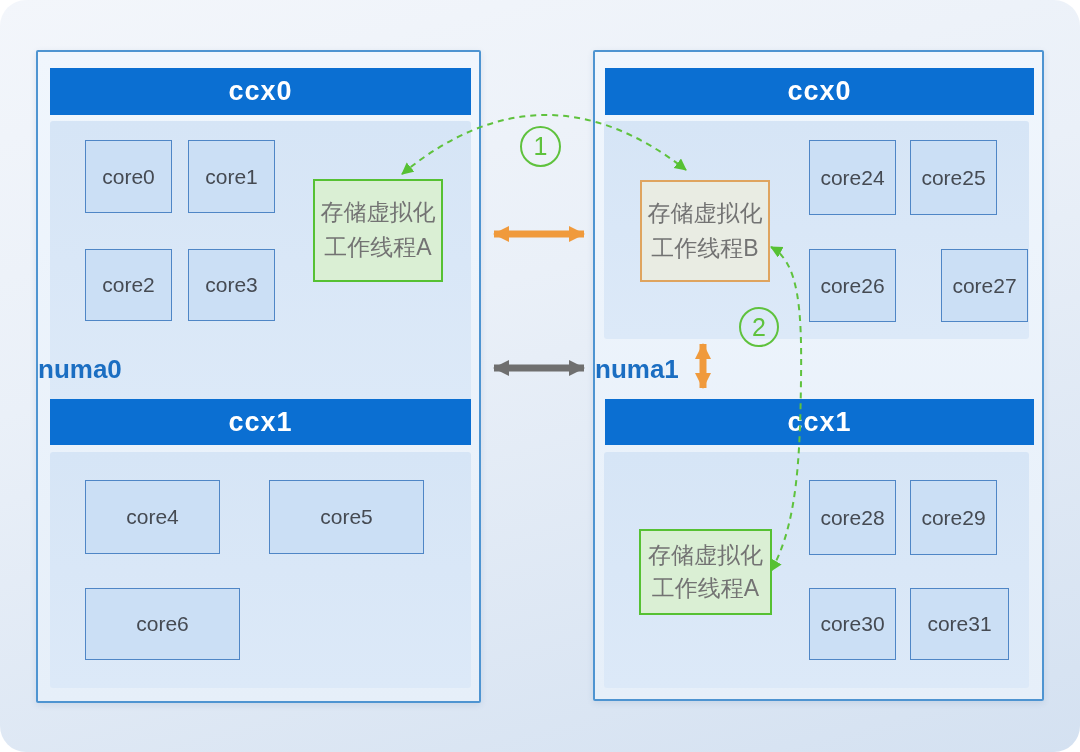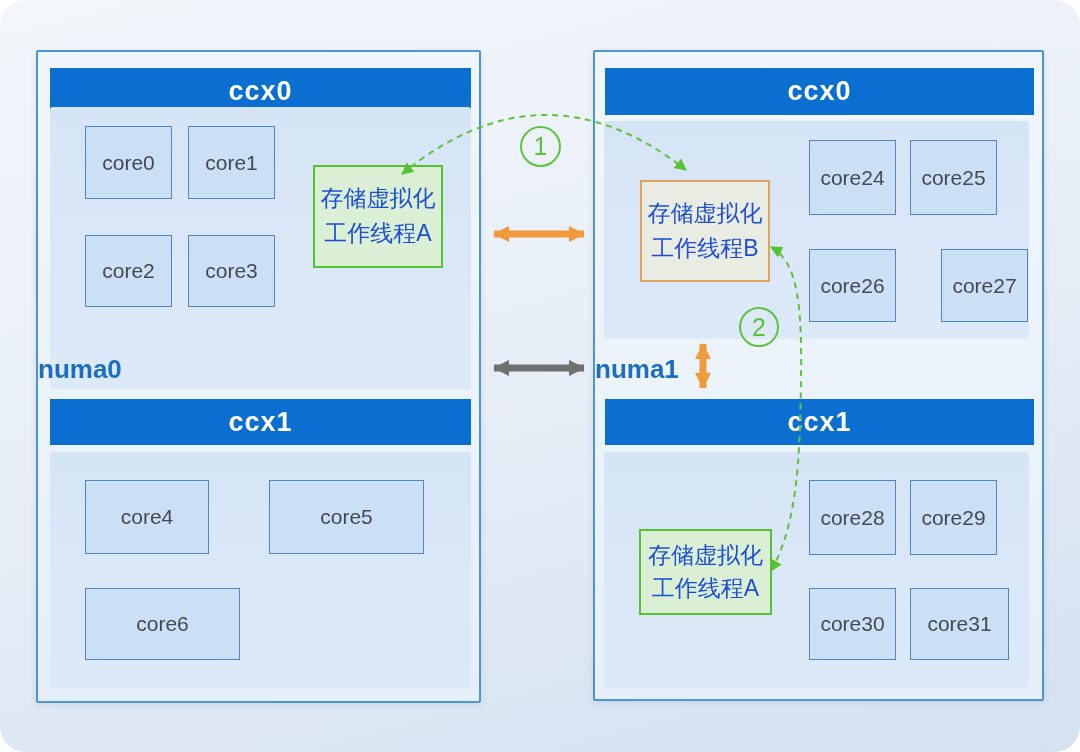--- a/index.html
+++ b/index.html
@@ -13,42 +13,42 @@
   .ccx-header{position:absolute;height:47px;background:#0b6fd2;
               display:flex;align-items:center;justify-content:center;
               color:#ffffff;font-weight:bold;font-size:27px;letter-spacing:1px;}
   .core-region{position:absolute;background:linear-gradient(180deg,#d6e5f6 0%,#dce9f8 100%);
                border-radius:3px;}
   .core{position:absolute;background:#cbdff5;border:1.5px solid #4f86c6;
         display:flex;align-items:center;justify-content:center;
         color:#454a52;font-size:21px;box-sizing:border-box;}
   .thread-box{position:absolute;display:flex;flex-direction:column;
               align-items:center;justify-content:center;gap:7px;
-              font-size:23px;color:#1d4ed8;box-sizing:border-box;line-height:1.2;}
+              font-size:23px;color:#737373;box-sizing:border-box;line-height:1.2;}
   .thread-box.green{background:#daefd4;border:2px solid #56c133;}
   .thread-box.orange{background:#e9ece3;border:2px solid #dfa45f;}
   .numa-label{position:absolute;display:flex;align-items:center;justify-content:flex-start;
               color:#1b6ec2;font-weight:bold;font-size:26px;}
   .step-badge{position:absolute;border:2px solid #5fc23d;border-radius:50%;
               color:#5fc23d;font-size:25px;display:flex;align-items:center;
               justify-content:center;box-sizing:border-box;background:transparent;}
   svg.overlay{position:absolute;left:0;top:0;pointer-events:none;}
 </style>
 </head>
 <body>
 
 <div class="stage">
 
   <div class="panel" style="left:36px;top:50px;width:445px;height:653px;">
 
     <div class="ccx-header" style="left:12px;top:16px;width:421px;">
       <span>ccx0</span>
     </div>
 
-    <div class="core-region" style="left:12px;top:55px;width:421px;height:282px;">
+    <div class="core-region" style="left:12px;top:69px;width:421px;height:282px;">
       <div class="core" style="left:35px;top:19px;width:87px;height:73px;">
         <span>core0</span>
       </div>
       <div class="core" style="left:138px;top:19px;width:87px;height:73px;">
         <span>core1</span>
       </div>
       <div class="core" style="left:35px;top:128px;width:87px;height:72px;">
         <span>core2</span>
       </div>
       <div class="core" style="left:138px;top:128px;width:87px;height:72px;">
@@ -63,21 +63,21 @@
 
     <div class="numa-label" style="left:0;top:287px;width:445px;height:60px;">
       <span>numa0</span>
     </div>
 
     <div class="ccx-header" style="left:12px;top:347px;width:421px;height:46px;">
       <span>ccx1</span>
     </div>
 
     <div class="core-region" style="left:12px;top:400px;width:421px;height:236px;">
-      <div class="core" style="left:35px;top:28px;width:124px;height:74px;">
+      <div class="core" style="left:35px;top:28px;width:135px;height:74px;">
         <span>core4</span>
       </div>
       <div class="core" style="left:219px;top:28px;width:155px;height:74px;">
         <span>core5</span>
       </div>
       <div class="core" style="left:35px;top:136px;width:155px;height:72px;">
         <span>core6</span>
       </div>
     </div>
   </div>

